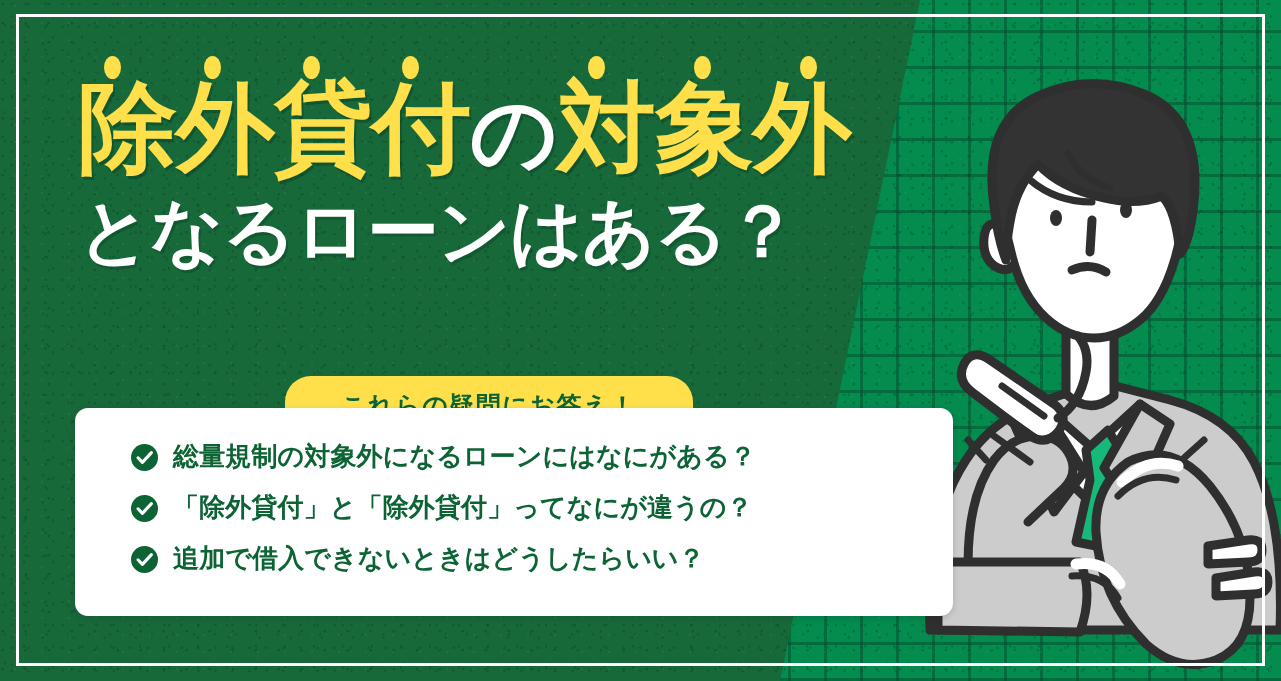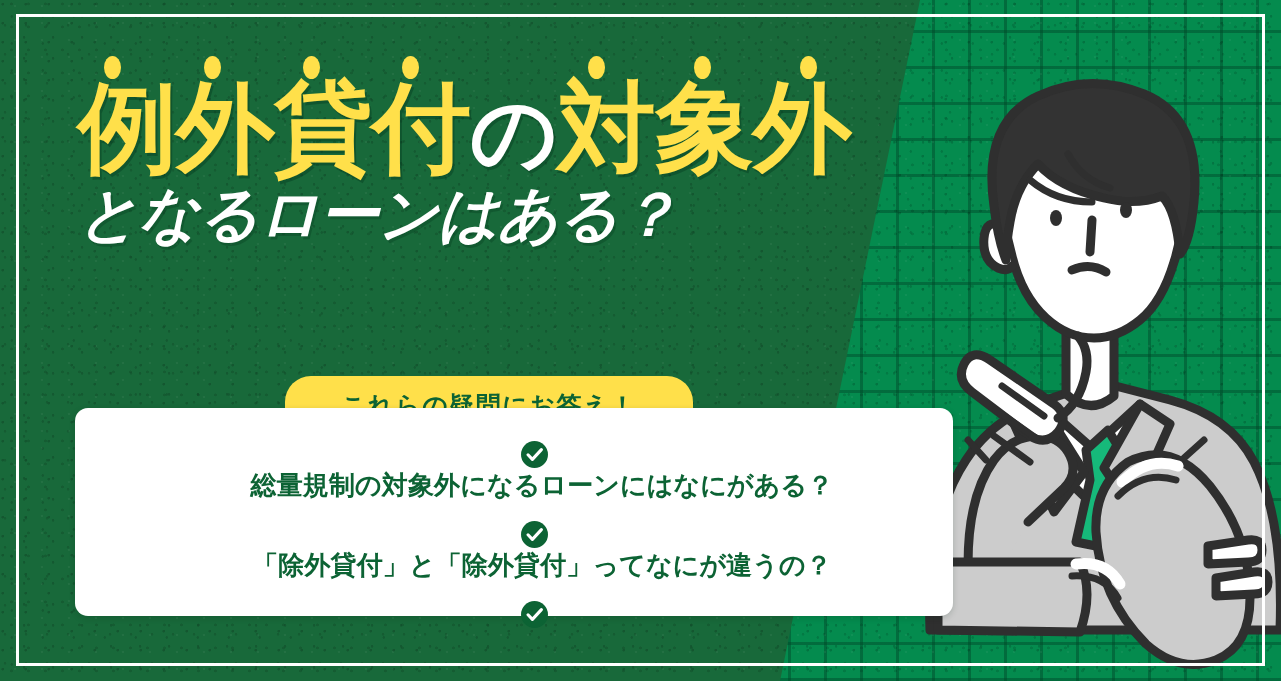--- a/index.html
+++ b/index.html
@@ -65,26 +65,25 @@
     white-space:nowrap;
   }
   .line1{
     font-size:99px;
     color:#ffe04a;
     margin-top:-4px;
     text-shadow:2px 3px 0 rgba(0,50,25,.35);
   }
   .line1 .wht{color:#ffffff;font-size:86px;}
   .line2{
-    font-size:60px;
+    font-size:72px;
     color:#ffffff;
-    margin-top:8px;
+    margin-top:18px;
     letter-spacing:-0.02em;
     text-shadow:2px 3px 0 rgba(0,50,25,.28);
-    font-style:italic;
   }
 
   
   .badge-wrap{position:absolute;left:285px;top:376px;}
   .badge{
     position:relative;
     background:#ffe04a;
     color:#0c6334;
     border-radius:26px;
     padding:13px 56px 14px;
@@ -112,21 +111,20 @@
   .card-list{
     list-style:none;margin:0;padding:31px 0 0 56px;
   }
   .card-list li{
     display:flex;align-items:center;
     margin-bottom:16px;
     color:#0c6334;
     font-size:26px;
     font-weight:bold;
     letter-spacing:.005em;
-    flex-direction:column;
   }
   .check{
     flex:0 0 auto;
     width:27px;height:27px;margin-right:15px;margin-top:2px;
   }
   .check svg{display:block;}
 </style>
 </head>
 <body>
 
@@ -199,21 +197,21 @@
   <div class="headline">
     <div class="dots">
       <span class="dot" style="left:22px"></span>
       <span class="dot" style="left:122px"></span>
       <span class="dot" style="left:221px"></span>
       <span class="dot" style="left:320px"></span>
       <span class="dot" style="left:506px"></span>
       <span class="dot" style="left:612px"></span>
       <span class="dot" style="left:718px"></span>
     </div>
-    <p class="title-line line1"><span>例外貸付</span><span class="wht">の</span><span>対象外</span></p>
+    <p class="title-line line1"><span>除外貸付</span><span class="wht">の</span><span>対象外</span></p>
     <p class="title-line line2">となるローンはある？</p>
   </div>
 
   <div class="badge-wrap">
     <div class="badge">これらの疑問にお答え！</div>
     <span class="badge-tail"></span>
   </div>
 
   <div class="card">
     <ul class="card-list">
@@ -235,17 +233,18 @@
         </span>
         <span>「除外貸付」と「除外貸付」ってなにが違うの？</span>
       </li>
       <li>
         <span class="check">
           <svg width="27" height="27" viewBox="0 0 27 27" xmlns="http://www.w3.org/2000/svg">
             <circle cx="13.5" cy="13.5" r="13.5" fill="#0c6334"></circle>
             <path d="M7 13.8 l4.4 4.6 L20.4 8.6" stroke="#ffffff" stroke-width="3.1" fill="none" stroke-linecap="round" stroke-linejoin="round"></path>
           </svg>
         </span>
+        <span>追加で借入できないときはどうしたらいい？</span>
       </li>
     </ul>
   </div>
 
 </div>
 
 </body></html>

